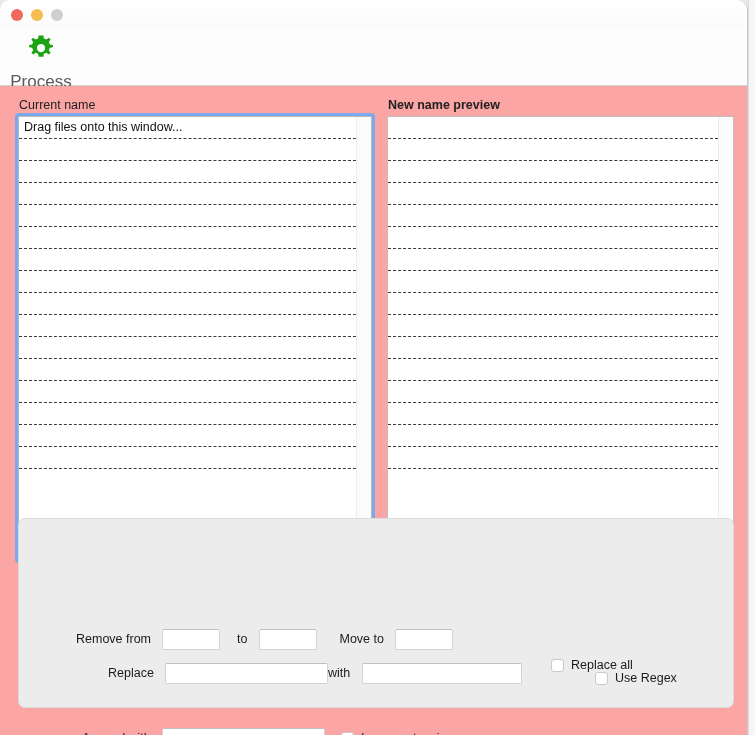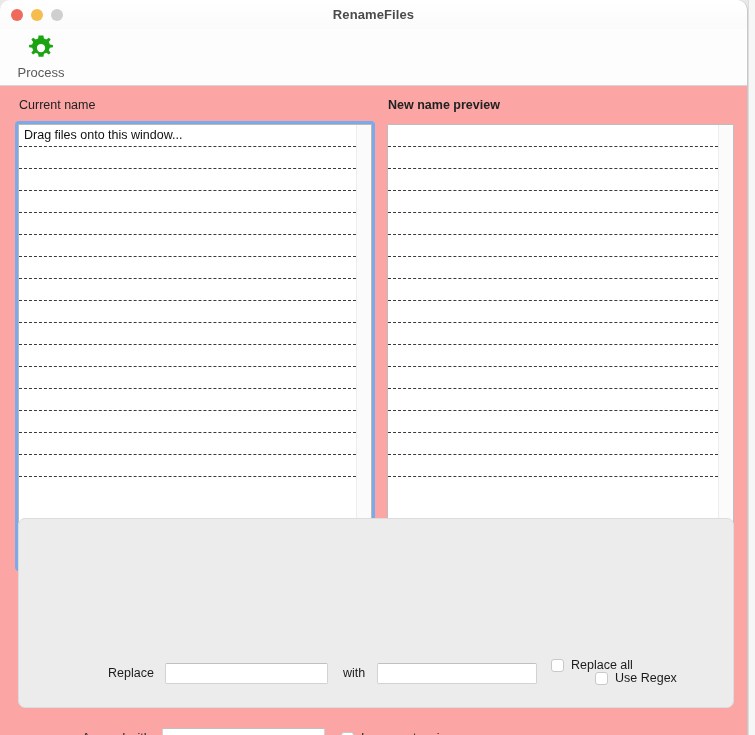--- a/index.html
+++ b/index.html
@@ -89,44 +89,44 @@
     padding-top: 2px;
     cursor: default;
   }
   .tb-icon {
     height: 34px;
     display: flex;
     align-items: center;
     justify-content: center;
   }
   .tb-label {
-    font-size: 13px;
+    font-size: 17px;
     color: #5a5a5a;
-    margin-top: 0;
+    margin-top: 7px;
     white-space: nowrap;
   }
 
   
   .content {
     position: relative;
     height: 650px;
     background: #fca5a5;
   }
 
   .col-header {
     position: absolute;
     font-size: 12.5px;
     color: #222;
   }
   #hdr-left  { left: 19px;  top: 12px; }
   #hdr-right { left: 388px; top: 12px; font-weight: bold; }
 
   .listbox {
     position: absolute;
-    top: 38px;
+    top: 30px;
     height: 444px;
     background: #ffffff;
     box-sizing: border-box;
     overflow: hidden;
   }
   #list-left {
     left: 18px;
     width: 354px;
     border: 1px solid #b9b9b9;
     outline: 3px solid #7aaaea;
@@ -257,21 +257,20 @@
   <div class="bg-sliver"></div>
 
   <div class="window">
 
     <div class="titlebar">
       <div class="traffic">
         <span class="tl tl-close"></span>
         <span class="tl tl-min"></span>
         <span class="tl tl-zoom"></span>
       </div>
-      <div class="win-title">RenameFiles</div>
     </div>
 
     <div class="toolbar">
 
       <div class="tb-item">
         <span class="tb-icon">
           <svg width="30" height="30" viewBox="0 0 32 32">
             <path fill="#1ba312" d="M16 2.6l2.6 0 .5 3.3a10.8 10.8 0 0 1 2.6 1.1l2.7-2 1.9 1.9-2 2.7a10.8 10.8 0 0 1 1.1 2.6l3.3.5 0 2.6-3.3.5a10.8 10.8 0 0 1-1.1 2.6l2 2.7-1.9 1.9-2.7-2a10.8 10.8 0 0 1-2.6 1.1l-.5 3.3-2.6 0-2.6 0-.5-3.3a10.8 10.8 0 0 1-2.6-1.1l-2.7 2-1.9-1.9 2-2.7a10.8 10.8 0 0 1-1.1-2.6l-3.3-.5 0-2.6 3.3-.5a10.8 10.8 0 0 1 1.1-2.6l-2-2.7 1.9-1.9 2.7 2a10.8 10.8 0 0 1 2.6-1.1l.5-3.3z"></path>
             <circle cx="16" cy="16" r="4.4" fill="#fdfdfd"></circle>
           </svg>
@@ -328,25 +327,33 @@
             <div class="row"></div>
             <div class="row"></div>
             <div class="row"></div>
           </div>
         <div class="list-track"></div>
         <div class="list-foot"></div>
       </div>
 
       <div class="options">
 
+        <div class="frow" style="left:57px; top:109px;">
+          <span class="flabel">Remove from</span>
+          <input class="ipt" style="width: 58px; margin-left: 11px;" value="">
+          <span class="flabel" style="margin-left:17px;">to</span>
+          <input class="ipt" style="width: 58px; margin-left: 12px;" value="">
+          <span class="flabel" style="margin-left:22px;">Move to</span>
+          <input class="ipt" style="width: 58px; margin-left: 11px;" value="">
+        </div>
 
         <div class="frow" style="left:89px; top:143px;">
           <span class="flabel">Replace</span>
           <input class="ipt" style="width: 163px; margin-left: 11px;" value="">
-          <span class="flabel" style="margin-left:15px;">with</span>
+          <span class="flabel" style="">with</span>
           <input class="ipt" style="width: 160px; margin-left: 12px;" value="">
         </div>
 
         <div class="cbrow" style="left:532px; top:139px;">
           <span class="cbox"></span>
           <span class="cblabel">Replace all</span>
         </div>
         <div class="cbrow" style="left:532px; top:152px;padding-left:44px;">
           <span class="cbox"></span>
           <span class="cblabel">Use Regex</span>

